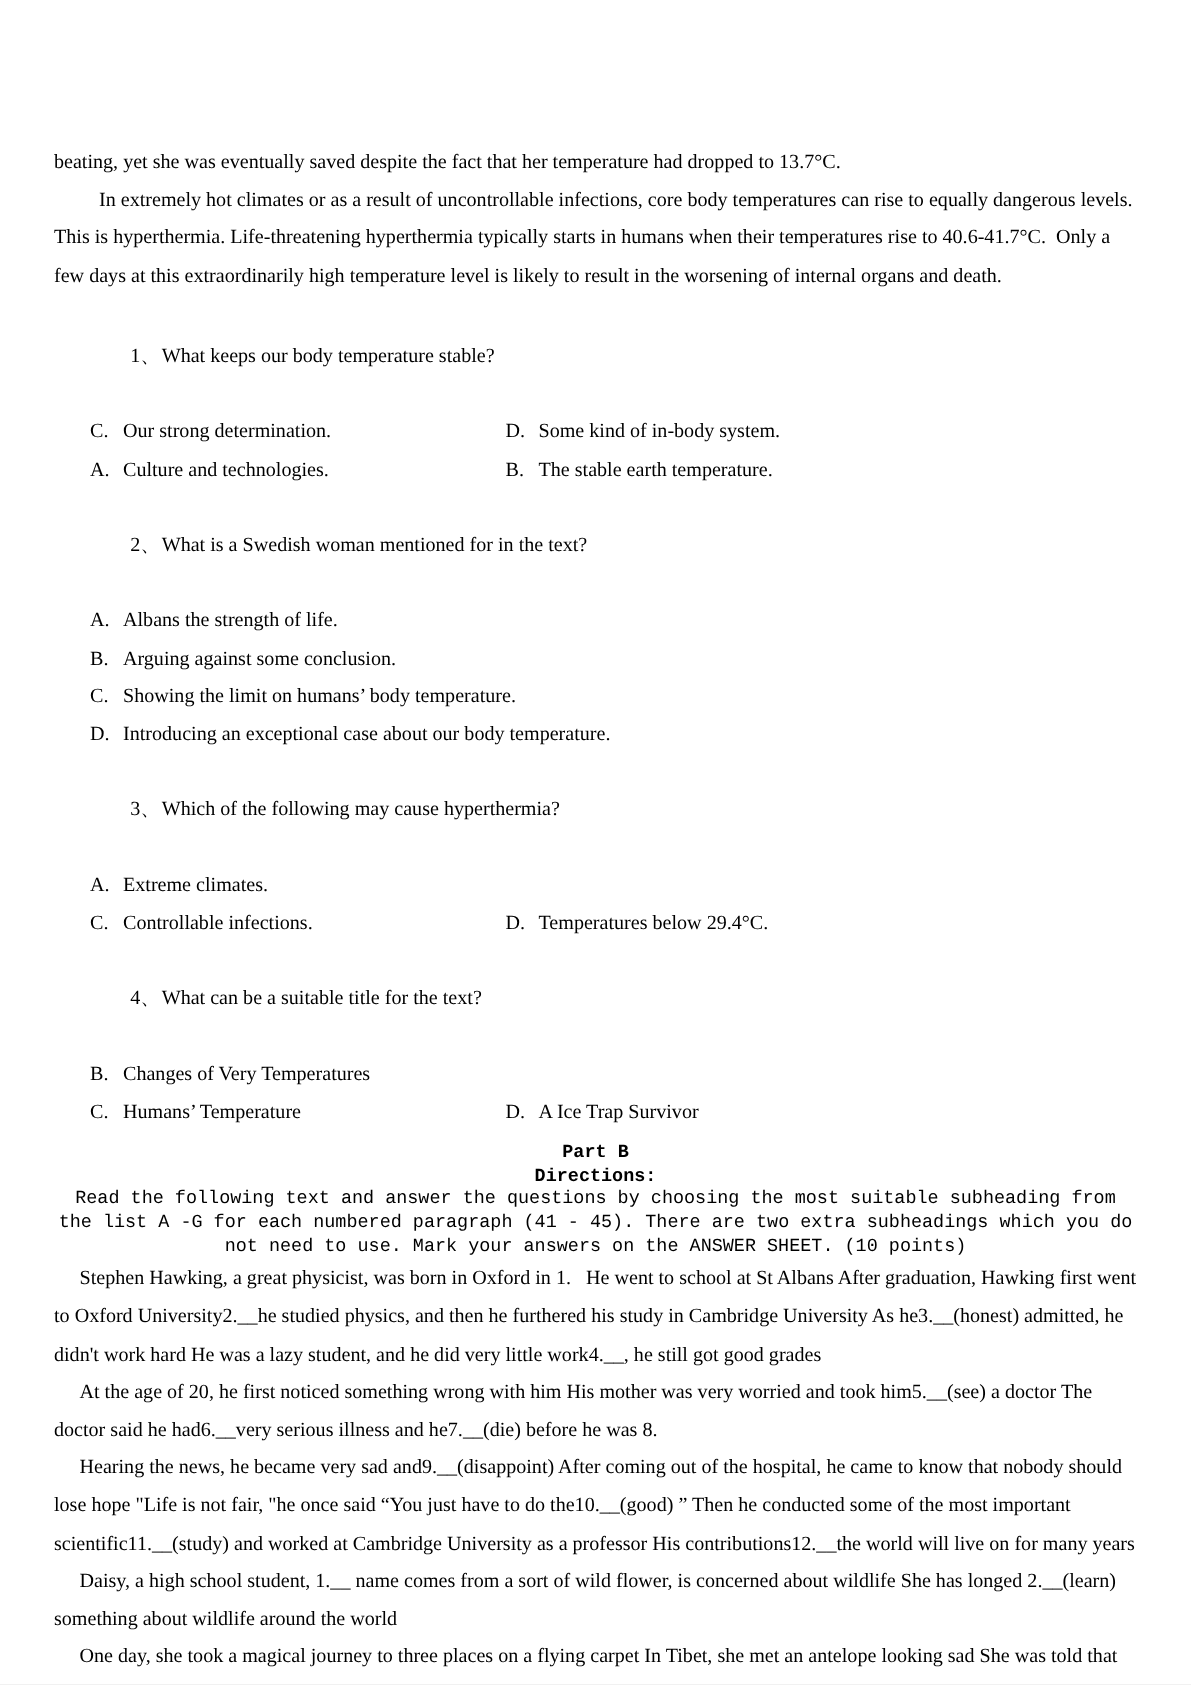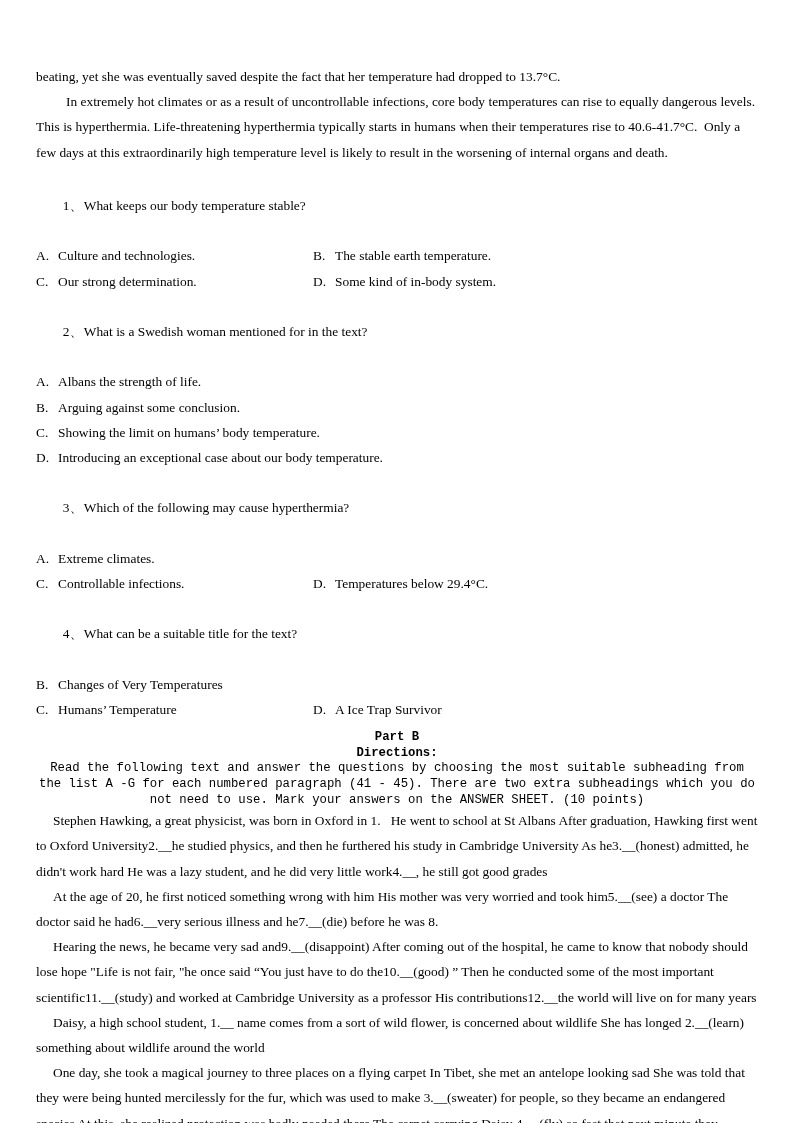--- a/index.html
+++ b/index.html
@@ -2,31 +2,31 @@
 <html><head>
 <meta charset="utf-8">
 <style>
   html,body { margin:0; padding:0; background:#e8e8e8; }
   .doc {
     position:relative;
     width:794px; height:1123px;
     margin:0 auto;
     background:#ffffff;
     box-sizing:border-box;
-    padding:64px 36px 0 36px;
+    padding:95px 36px 0 36px;
     font-family:"Liberation Serif", serif;
     font-size:13.4px;
     line-height:25.2px;
     color:#000;
     overflow:hidden;
   }
   .p { margin:0; white-space:pre-wrap; }
   .indent-wide { text-indent:30px; }
   .indent-body { text-indent:17px; }
-  .qblock { margin-top:3px; }
+  .qblock { margin-top:3px;margin-left:24px; }
   .q-line { white-space:pre-wrap; }
   .q-num { display:inline-block; min-width:21px; }
   .optrow { display:grid; grid-template-columns:277px 1fr; }
   .optrow1 { display:block; }
   .opt { white-space:pre-wrap; }
   .opt-label { display:inline-block; min-width:22px; }
   .partb {
     margin-top:8px;
     font-family:"Liberation Mono", monospace;
     font-size:12.3px;
@@ -44,26 +44,26 @@
   <p class="p">beating, yet she was eventually saved despite the fact that her temperature had dropped to 13.7°C.</p>
   <p class="p indent-wide">In extremely hot climates or as a result of uncontrollable infections, core body temperatures can rise to equally dangerous levels. This is hyperthermia. Life-threatening hyperthermia typically starts in humans when their temperatures rise to 40.6-41.7°C.  Only a few days at this extraordinarily high temperature level is likely to result in the worsening of internal organs and death.</p>
 
   <div class="qblock">
 
     <div>
       <div class="q-line">
         <span class="q-num">1、</span><span>What keeps our body temperature stable?</span>
       </div>
       <div class="optrow">
+        <span class="opt"><span class="opt-label">C.</span><span>Our strong determination.</span></span>
+        <span class="opt"><span class="opt-label">D.</span><span>Some kind of in-body system.</span></span>
+      </div>
+      <div class="optrow">
         <span class="opt"><span class="opt-label">A.</span><span>Culture and technologies.</span></span>
         <span class="opt"><span class="opt-label">B.</span><span>The stable earth temperature.</span></span>
-      </div>
-      <div class="optrow">
-        <span class="opt"><span class="opt-label">C.</span><span>Our strong determination.</span></span>
-        <span class="opt"><span class="opt-label">D.</span><span>Some kind of in-body system.</span></span>
       </div>
     </div>
 
     <div>
       <div class="q-line">
         <span class="q-num">2、</span><span>What is a Swedish woman mentioned for in the text?</span>
       </div>
       <div class="optrow1">
         <span class="opt"><span class="opt-label">A.</span><span>Albans the strength of life.</span></span>
       </div>

